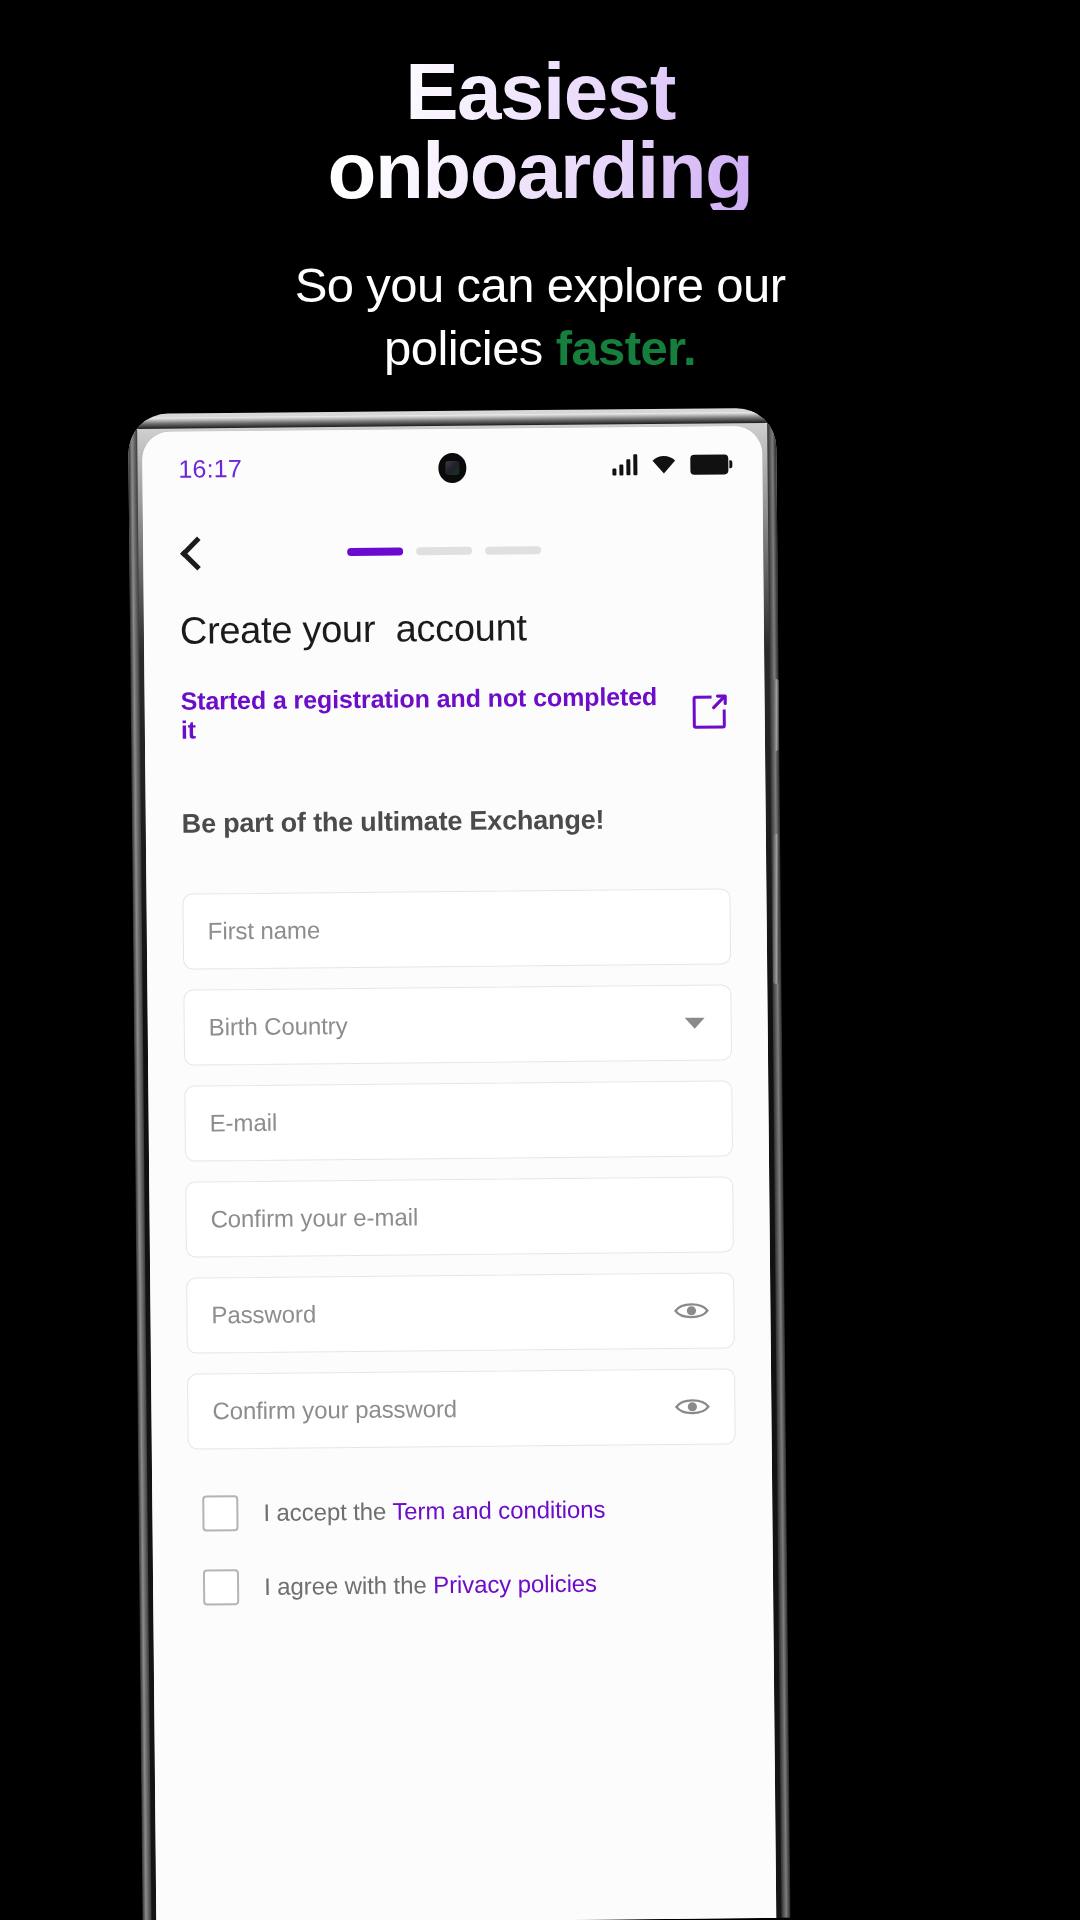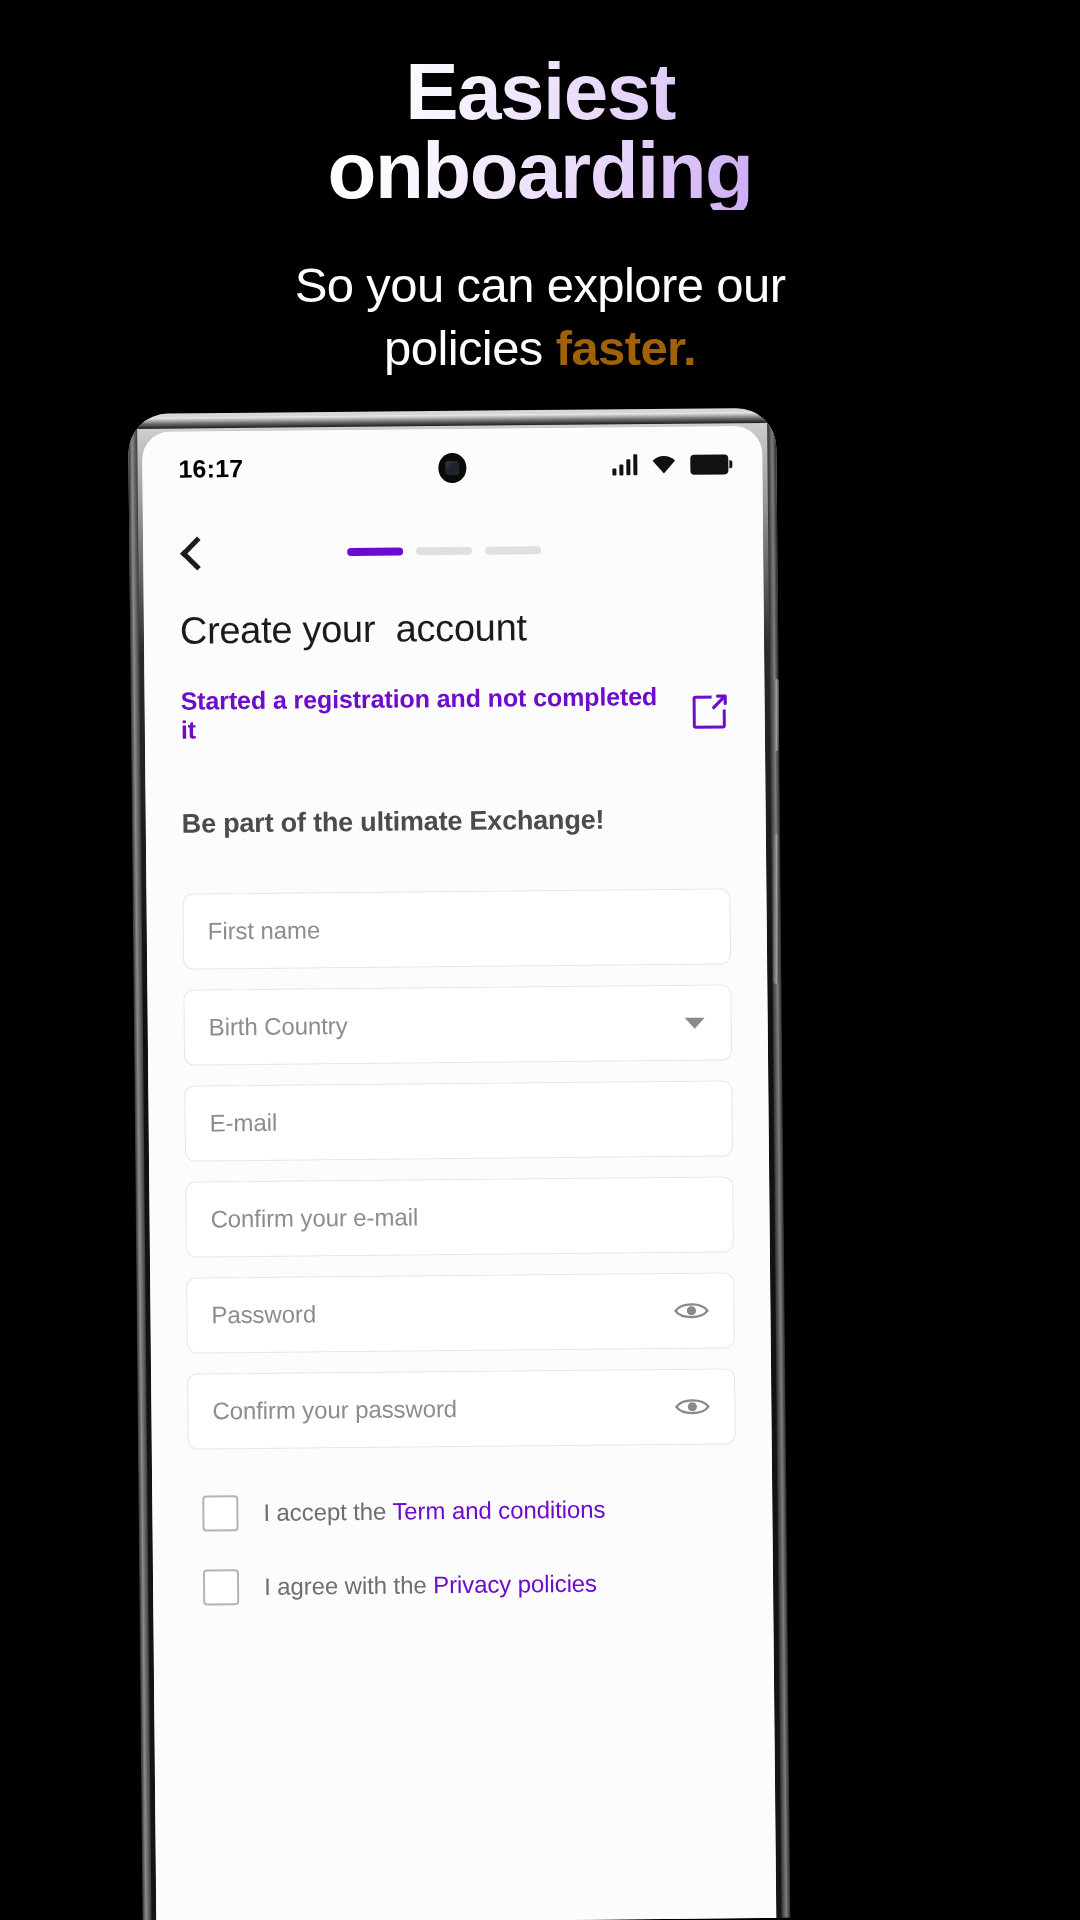--- a/index.html
+++ b/index.html
@@ -42,21 +42,21 @@
   .promo-sub {
     margin: 6px;
     padding-top: 38px;
     font-size: 49px;
     line-height: 1.27;
     font-weight: 400;
     color: #ffffff;
     letter-spacing: -0.6px;
   }
   .promo-sub .accent {
-    color: #a16207;
+    color: #15803d;
     font-weight: 700;
   }
 
   
   .phone-wrap {
     position: absolute;
     left: 128px;
     top: 414px;
     width: 648px;
     height: 1510px;
@@ -136,22 +136,22 @@
   
   .statusbar {
     position: relative;
     height: 74px;
     display: flex;
     align-items: center;
     padding: 0 34px 0 36px;
   }
   .status-time {
     font-size: 25px;
-    font-weight: 700;
-    color: #000000;
+    font-weight: 400;
+    color: #6d28d9;
     letter-spacing: 0.2px;
   }
   .punch-hole {
     position: absolute;
     left: 50%;
     transform: translateX(-50%);
     top: 24px;
     width: 28px;
     height: 30px;
     border-radius: 50%;

